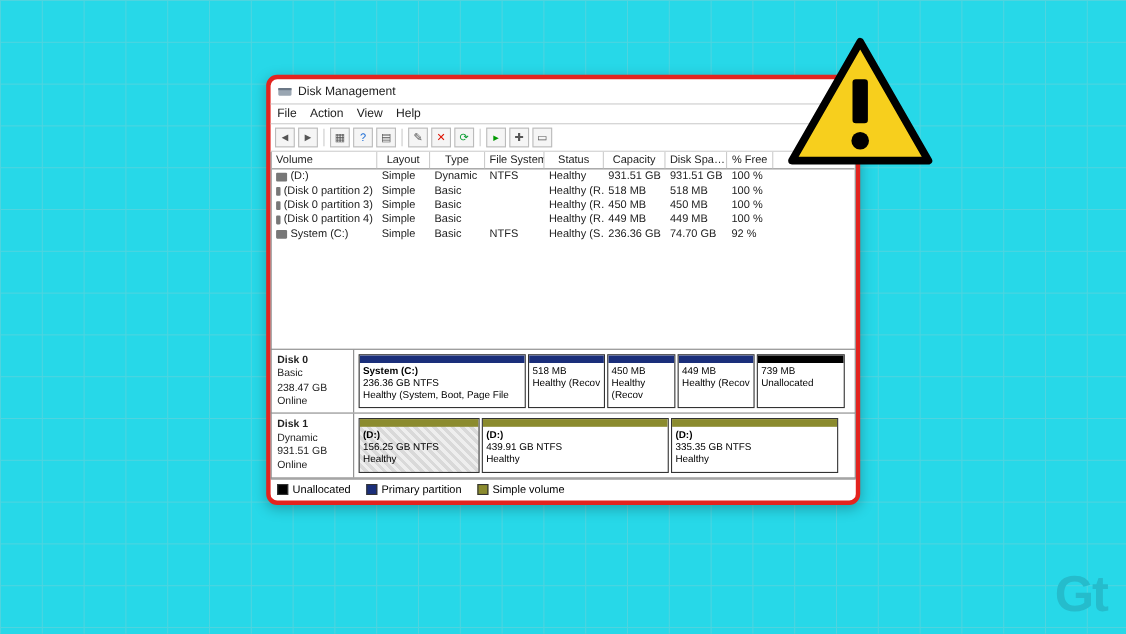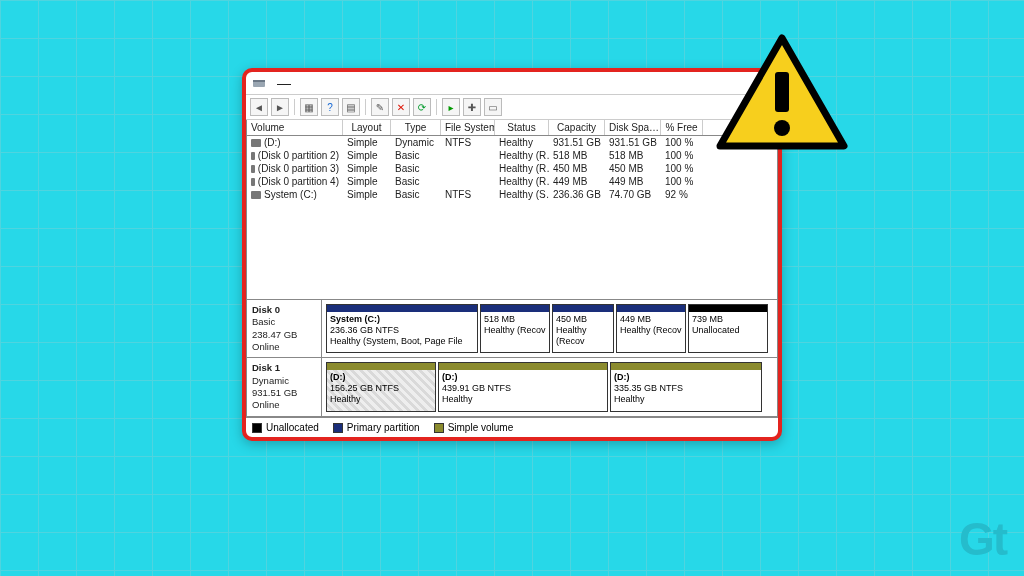--- a/index.html
+++ b/index.html
@@ -127,23 +127,30 @@
 
 <div class="window-frame">
 
   <div class="titlebar">
     <span class="title-icon">
       <svg width="14" height="14">
           <rect x="1" y="4" width="12" height="7" fill="#9aa6b2" rx="1"></rect>
           <rect x="1" y="4" width="12" height="2" fill="#6b7785"></rect>
         </svg>
     </span>
+    <span class="title-text">Disk Management</span>
     <span class="title-min">—</span>
   </div>
 
+  <div class="menubar">
+    <span>File</span>
+    <span>Action</span>
+    <span>View</span>
+    <span>Help</span>
+  </div>
 
   <div class="toolbar">
     <div class="tbtn">◄</div>
     <div class="tbtn">►</div>
     <div class="tsep"></div>
     <div class="tbtn">▦</div>
     <div class="tbtn help">?</div>
     <div class="tbtn">▤</div>
     <div class="tsep"></div>
     <div class="tbtn">✎</div>

